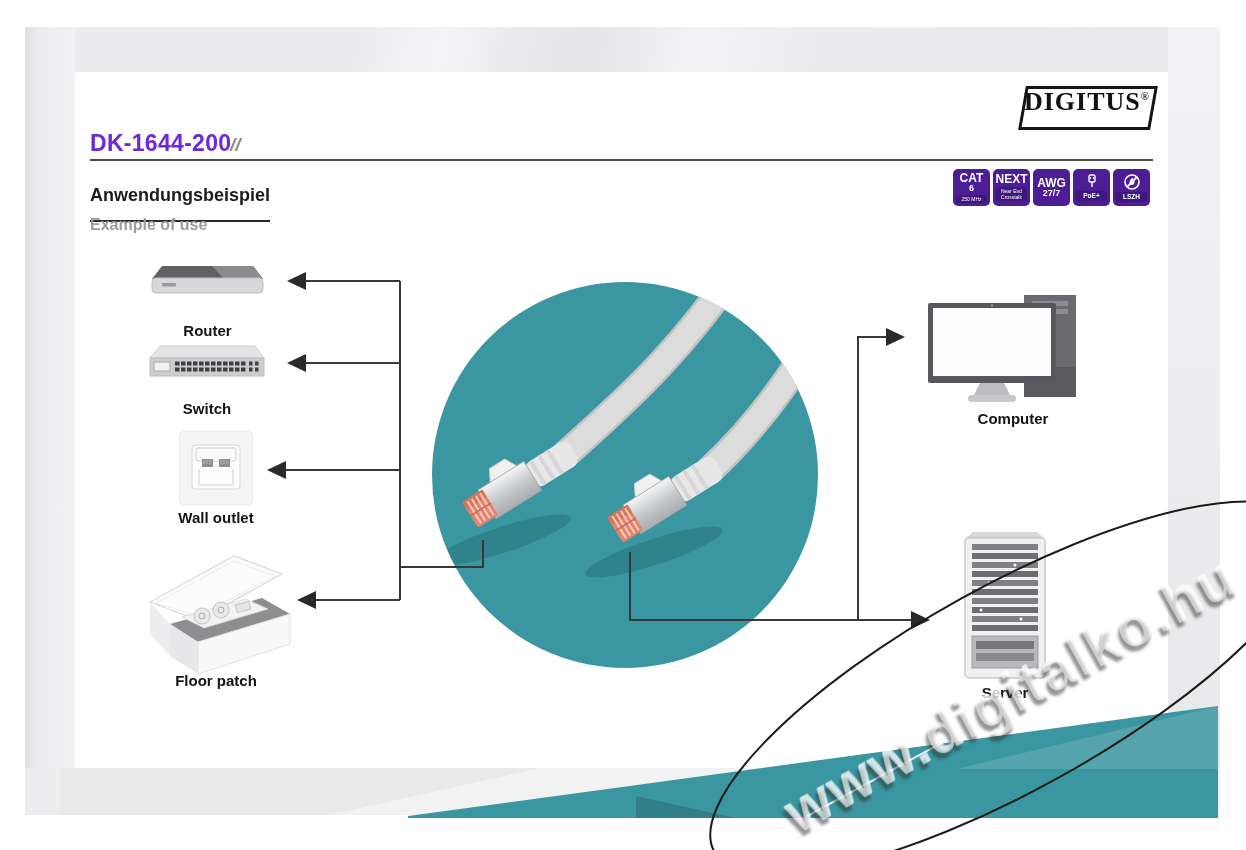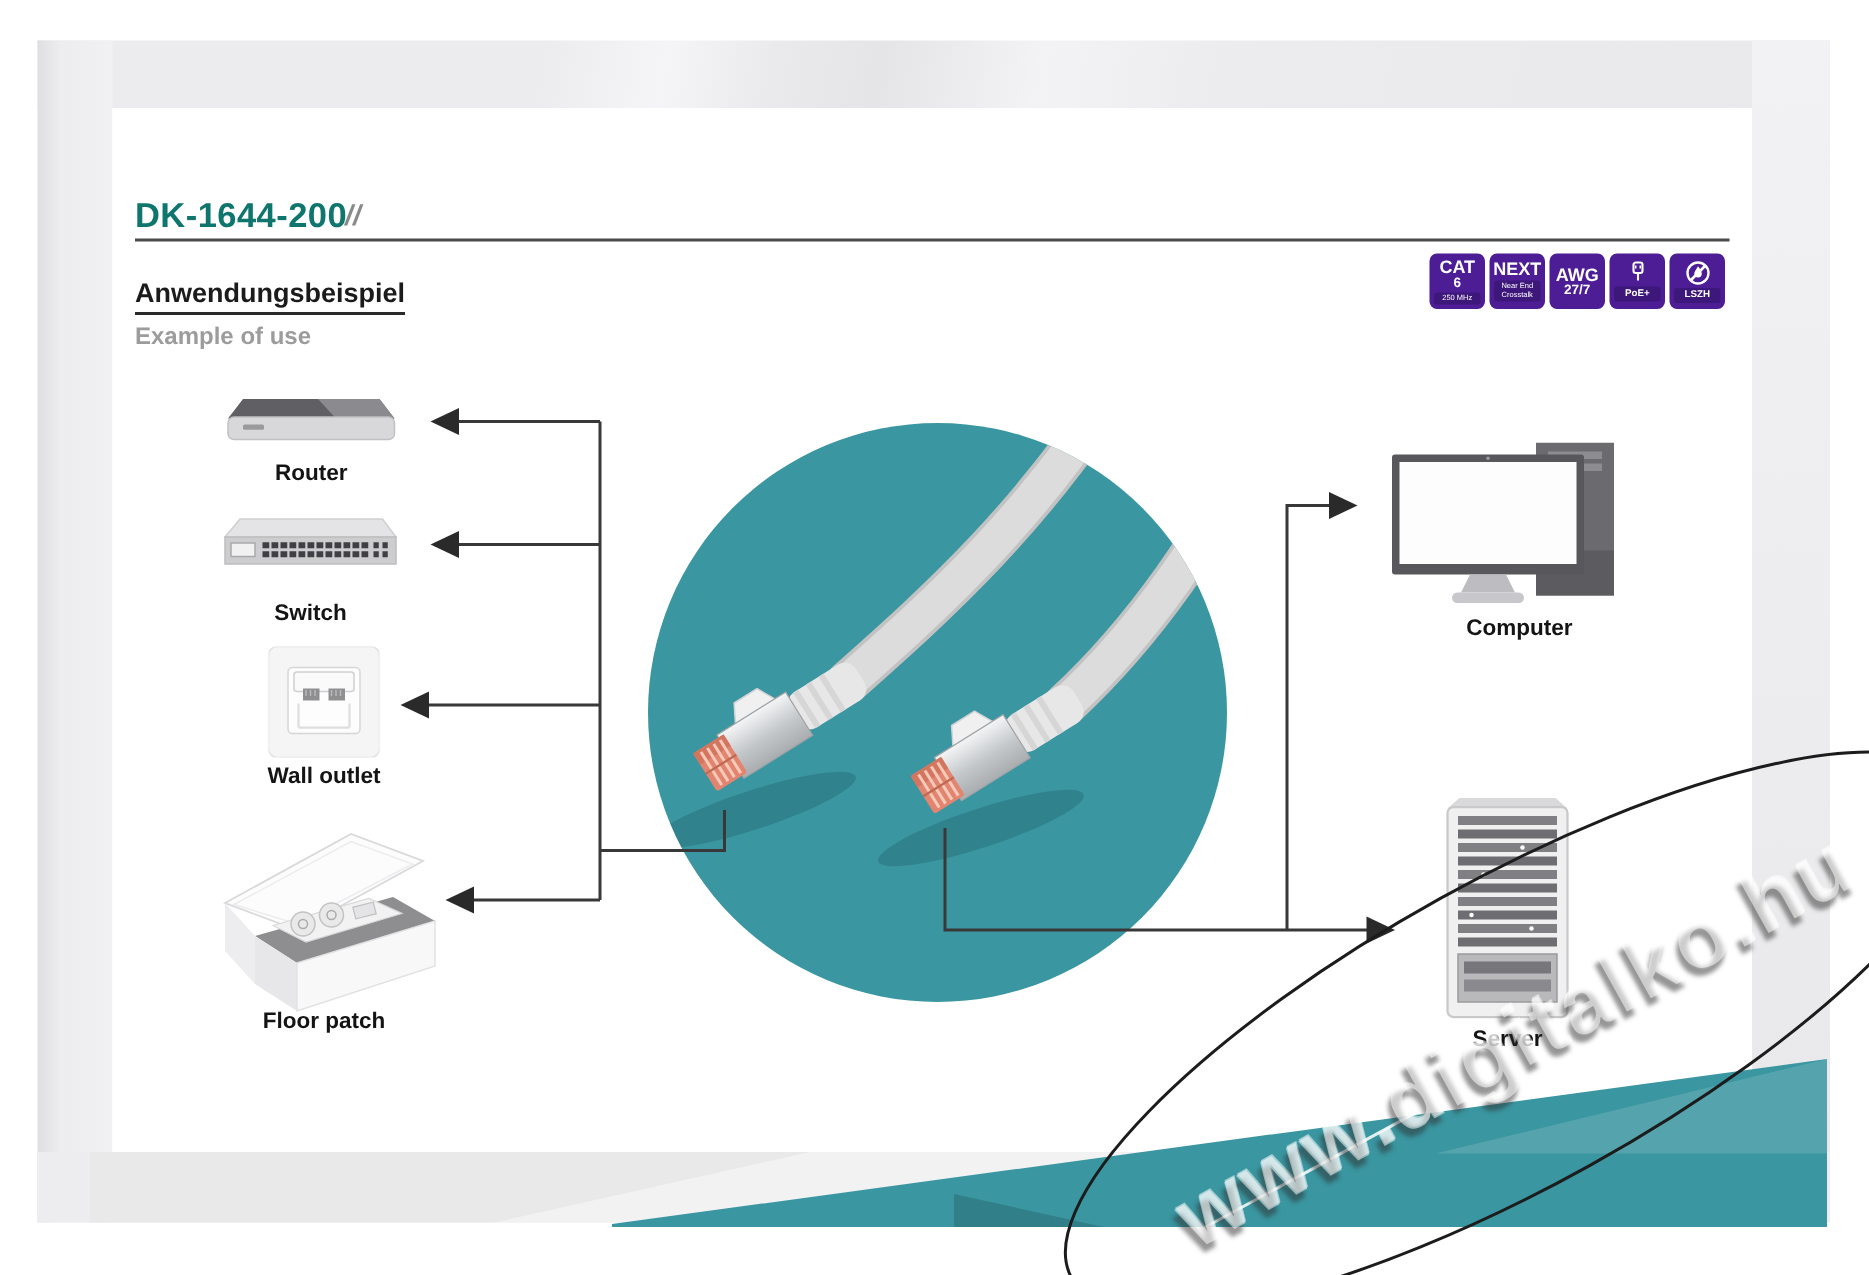--- a/index.html
+++ b/index.html
@@ -9,34 +9,34 @@
   .frame-top{position:absolute;left:25px;top:27px;width:1195px;height:45px;
     background:linear-gradient(100deg,#ececee 0%,#ececee 28%,#f5f5f7 35%,#eaeaec 41%,#e5e5e7 47%,#f3f3f5 56%,#ececee 66%,#e9e9eb 100%);}
   .frame-left{position:absolute;left:25px;top:27px;width:50px;height:788px;
     background:linear-gradient(90deg,#dfdfe1 0%,#ededef 30%,#f1f1f3 100%);}
   .frame-right{position:absolute;left:1168px;top:27px;width:52px;height:788px;
     background:linear-gradient(180deg,#f2f2f4 0%,#ececee 60%,#e8e8ea 100%);}
   .frame-bottom{position:absolute;left:25px;top:768px;width:1195px;height:47px;background:#ededef;}
   .card{position:absolute;left:75px;top:72px;width:1093px;height:696px;background:#ffffff;}
   
   .product-code{position:absolute;left:90px;top:130px;font-size:23px;font-weight:bold;
-    color:#0f766e;letter-spacing:.3px;}
+    color:#6d28d9;letter-spacing:.3px;}
   .hdr-sep{position:absolute;left:230px;top:134px;font-size:19px;font-weight:bold;color:#8a8a8a;font-style:italic;}
   .product-name{position:absolute;left:266px;top:134px;font-size:19px;color:#3f3f3f;letter-spacing:.3px;}
   .hdr-rule{position:absolute;left:90px;top:159px;width:1063px;height:2px;background:#4b4b4b;}
   
   .logo{position:absolute;left:1018px;top:84px;width:138px;height:44px;}
   .logo-border{position:absolute;left:4px;top:2px;width:126px;height:38px;border:3px solid #141414;
     transform:skewX(-10deg);}
   .logo-text{position:absolute;left:0;top:3px;width:138px;text-align:center;
     font-family:"Liberation Serif",serif;font-size:26px;font-weight:bold;color:#121212;letter-spacing:1px;}
   .logo-text sup{font-size:11px;}
   
   .sec-de{position:absolute;left:90px;top:185px;font-size:18px;font-weight:bold;color:#1b1b1b;
-    border-bottom:2px solid #2a2a2a;padding-bottom:2px;}
+    border-bottom:2px solid #2a2a2a;padding-bottom:14px;}
   .sec-en{position:absolute;left:90px;top:216px;font-size:16px;font-weight:bold;color:#9c9c9c;}
   
   .badges{position:absolute;left:953px;top:169px;display:flex;gap:3px;}
   .badge{width:37px;height:37px;background:#4c1d95;border-radius:5px;color:#fff;
     display:flex;flex-direction:column;align-items:center;justify-content:center;overflow:hidden;}
   .badge .b-big{font-size:12px;font-weight:bold;line-height:11px;}
   .badge .b-mid{font-size:9px;font-weight:bold;line-height:9px;}
   .badge .b-strip{margin-top:2px;width:31px;background:rgba(0,0,0,.18);border-radius:2px;
     font-size:5px;line-height:6px;text-align:center;padding:1px 0;}
   .badge .b-strip2{margin-top:1px;width:31px;background:rgba(0,0,0,.18);border-radius:2px;
@@ -70,20 +70,24 @@
     <polygon points="408,816 1218,706 1218,818 408,818" fill="#3a96a0"></polygon>
     <polygon points="957,769 1218,706 1218,769" fill="#ffffff" opacity="0.14"></polygon>
     <polygon points="636,796 736,818 636,818" fill="#000000" opacity="0.14"></polygon>
     <line x1="800" y1="820" x2="1142" y2="634" stroke="rgba(255,255,255,.85)" stroke-width="2"></line>
   </svg>
 
   <div class="product-code">DK-1644-200</div>
   <div class="hdr-sep">//</div>
   <div class="hdr-rule"></div>
 
+  <div class="logo">
+    <div class="logo-border"></div>
+    <div class="logo-text"><span>DIGITUS</span><sup>®</sup></div>
+  </div>
 
   <div class="sec-de">Anwendungsbeispiel</div>
   <div class="sec-en">Example of use</div>
 
   <div class="badges">
     <div class="badge">
       <div class="b-big">CAT</div>
       <div class="b-mid">6</div>
       <div class="b-strip">250 MHz</div>
     </div>
@@ -116,21 +120,21 @@
       <div class="b-strip2">LSZH</div>
     </div>
   </div>
 
   <svg class="dev-icon" style="left:150px;top:262px;" width="115" height="42" viewBox="0 0 115 42">
     <polygon points="12,4 103,4 113,17 2,17" fill="#606064"></polygon>
     <polygon points="62,4 103,4 113,17 74,17" fill="#8b8b8f"></polygon>
     <rect x="2" y="16" width="111" height="15" rx="4" fill="#d8d8da" stroke="#c0c0c2" stroke-width="1"></rect>
     <rect x="12" y="21" width="14" height="3.5" rx="1" fill="#9a9a9c"></rect>
   </svg>
-  <div class="dev-label" style="left:150px;top:307px;width:115px;">Router</div>
+  <div class="dev-label" style="left:150px;top:322px;width:115px;">Router</div>
 
   <svg class="dev-icon" style="left:148px;top:342px;" width="118" height="42" viewBox="0 0 118 42">
     <polygon points="12,4 107,4 116,16 2,16" fill="#e4e4e6" stroke="#cfcfd1" stroke-width="1"></polygon>
     <rect x="2" y="16" width="114" height="18" fill="#cdcdcf" stroke="#bdbdbf" stroke-width="1"></rect>
     <rect x="6" y="20" width="16" height="9" fill="#f1f1f2" stroke="#a9a9ab" stroke-width="1"></rect>
     <g fill="#3f3f44">
       <rect x="27" y="19.5" width="4.5" height="4"></rect>
         <rect x="33" y="19.5" width="4.5" height="4"></rect>
         <rect x="39" y="19.5" width="4.5" height="4"></rect>
         <rect x="45" y="19.5" width="4.5" height="4"></rect>

